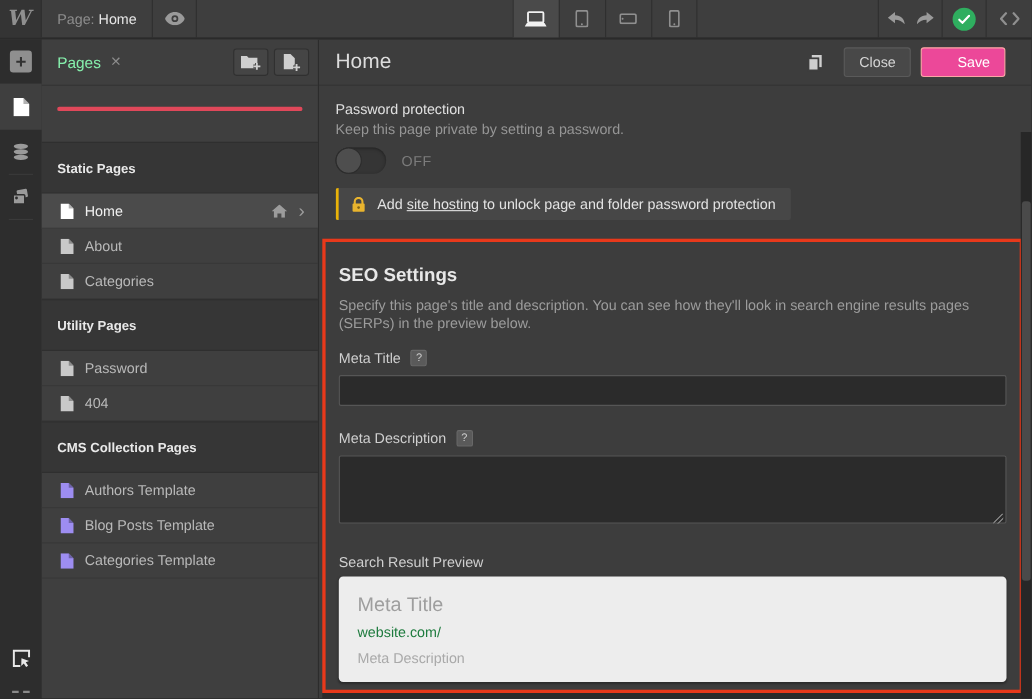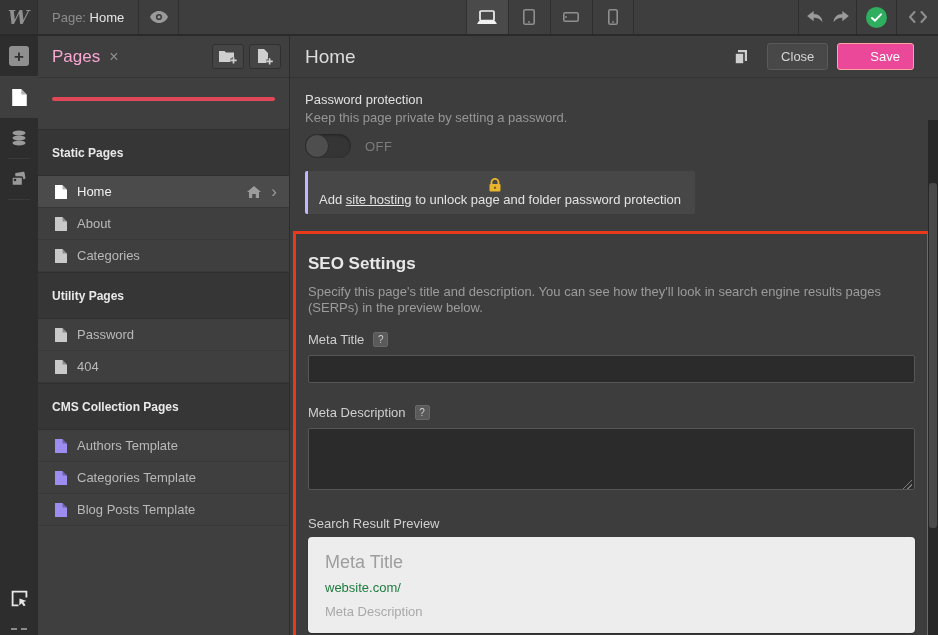--- a/index.html
+++ b/index.html
@@ -32,21 +32,21 @@
   .rail-cell { width:38px; height:40px; display:flex; align-items:center; justify-content:center; color:#9a9a9a; }
   .rail-cell.active { background:#3f3f3f; color:#ffffff; height:42px; }
   .plusbtn { width:20px; height:20px; background:#8f8f8f; border-radius:3px; color:#323232; font-size:17px; font-weight:bold; display:flex; align-items:center; justify-content:center; line-height:1; }
   .rail-div { width:22px; border-top:1px solid #3a3a3a; }
   .rail-spacer { flex:1; }
   .rail-dash { width:16px; height:5px; border-top:2px dashed #8a8a8a; margin:10px 0 2px; }
 
   
   .panel { width:252px; background:#3f3f3f; border-right:1px solid #2c2c2c; display:flex; flex-direction:column; flex:0 0 252px; }
   .panel-head { height:42px; display:flex; align-items:center; padding:0 8px 0 14px; border-bottom:1px solid #343434; flex:0 0 42px; }
-  .panel-title { color:#f9a8d4; font-size:17px; }
+  .panel-title { color:#86efac; font-size:14px; }
   .panel-x { color:#8d8d8d; font-size:16px; margin-left:9px; cursor:default; }
   .panel-head .sp { flex:1; }
   .head-btn { width:32px; height:25px; background:#454545; border:1px solid #303030; border-radius:3px; margin-left:5px; display:flex; align-items:center; justify-content:center; color:#cfcfcf; }
   .plan { padding:10px 14px 0; height:51px; flex:0 0 51px; }
   .plan-line { font-size:13px; }
   .plan-warn { color:#dd4757; } .plan-upgrade { color:#a7a7a7; margin-left:4px; }
   .plan-bar { margin-top:9px; height:4px; border-radius:2px; background:#e0485a; }
   .sec-head { height:47px; background:#363636; border-top:1px solid #2f2f2f; border-bottom:1px solid #2f2f2f; display:flex; align-items:center; padding:0 14px; color:#e9e9e9; font-size:12px; font-weight:bold; }
   .prow { height:32px; display:flex; align-items:center; padding:0 12px 0 17px; border-bottom:1px solid #383838; color:#b9b9b9; font-size:13px; }
   .prow.selected { background:#4b4b4b; color:#f0f0f0; }
@@ -69,21 +69,21 @@
   .btn-save { background:#ec4899; border:1px solid #fca5a5; color:#ffffff;padding-left:32px; }
 
   .main-body { flex:1; position:relative; overflow:hidden; }
   .pw-block { padding:14px 20px 0 15px; }
   .pw-title { font-size:13px; color:#e0e0e0; }
   .pw-sub { font-size:13px; color:#969696; margin-top:3px; }
   .toggle-row { display:flex; align-items:center; margin-top:9px; }
   .toggle { width:46px; height:24px; border-radius:12px; background:#353535; box-shadow:inset 0 1px 3px rgba(0,0,0,.4); position:relative; }
   .knob { position:absolute; left:0; top:0; width:24px; height:24px; border-radius:50%; background:#4e4e4e; border:1px solid #2c2c2c; }
   .toggle-label { font-size:13px; color:#7c7c7c; margin-left:14px; letter-spacing:.5px; }
-  .notice { margin-top:13px; display:inline-flex; align-items:center; background:#474747; border-left:3px solid #c4b5fd; border-radius:2px; padding:7px 14px 7px 11px;flex-direction:column; }
+  .notice { margin-top:13px; display:inline-flex; align-items:center; background:#474747; border-left:3px solid #eab308; border-radius:2px; padding:7px 14px 7px 11px; }
   .notice-lock { color:#e9b42e; display:flex; margin-right:10px; }
   .notice-text { font-size:13px; color:#e3e3e3; }
   .notice-text .lnk { text-decoration:underline; color:#e3e3e3; }
 
   .seo-box { margin:17px 8px 0 3px; border:3px solid #e8391b; padding:10px 12px 7px; background:#3d3d3d; }
   .seo-title { font-size:17px; font-weight:bold; color:#e8e8e8; margin-top:10px; }
   .seo-desc { font-size:13px; line-height:16px; color:#9c9c9c; margin-top:10px; max-width:898px; }
   .fld-label { display:flex; align-items:center; font-size:13px; color:#cfcfcf; }
   .mt16{margin-top:16px;} .mt22{margin-top:22px;}
   .help-badge { width:15px; height:15px; margin-left:9px; background:#5a5a5a; border:1px solid #686868; border-radius:2px; color:#cfcfcf; font-size:10px; display:flex; align-items:center; justify-content:center; }
@@ -376,27 +376,27 @@
       <div class="prow">
         <svg class="pgico cms" width="12" height="14">
             <use href="#ic-page"></use>
           </svg>
         <span class="prow-label">Authors Template</span>
       </div>
       <div class="prow">
         <svg class="pgico cms" width="12" height="14">
             <use href="#ic-page"></use>
           </svg>
+        <span class="prow-label">Blog Posts Template</span>
+      </div>
+      <div class="prow">
+        <svg class="pgico cms" width="12" height="14">
+            <use href="#ic-page"></use>
+          </svg>
         <span class="prow-label">Categories Template</span>
-      </div>
-      <div class="prow">
-        <svg class="pgico cms" width="12" height="14">
-            <use href="#ic-page"></use>
-          </svg>
-        <span class="prow-label">Blog Posts Template</span>
       </div>
     </div>
 
     <div class="main">
       <div class="main-head">
         <span class="main-title">Home</span>
         <span class="sp"></span>
         <span class="copy-btn">
             <svg width="16" height="16">
               <use href="#ic-copy"></use>

